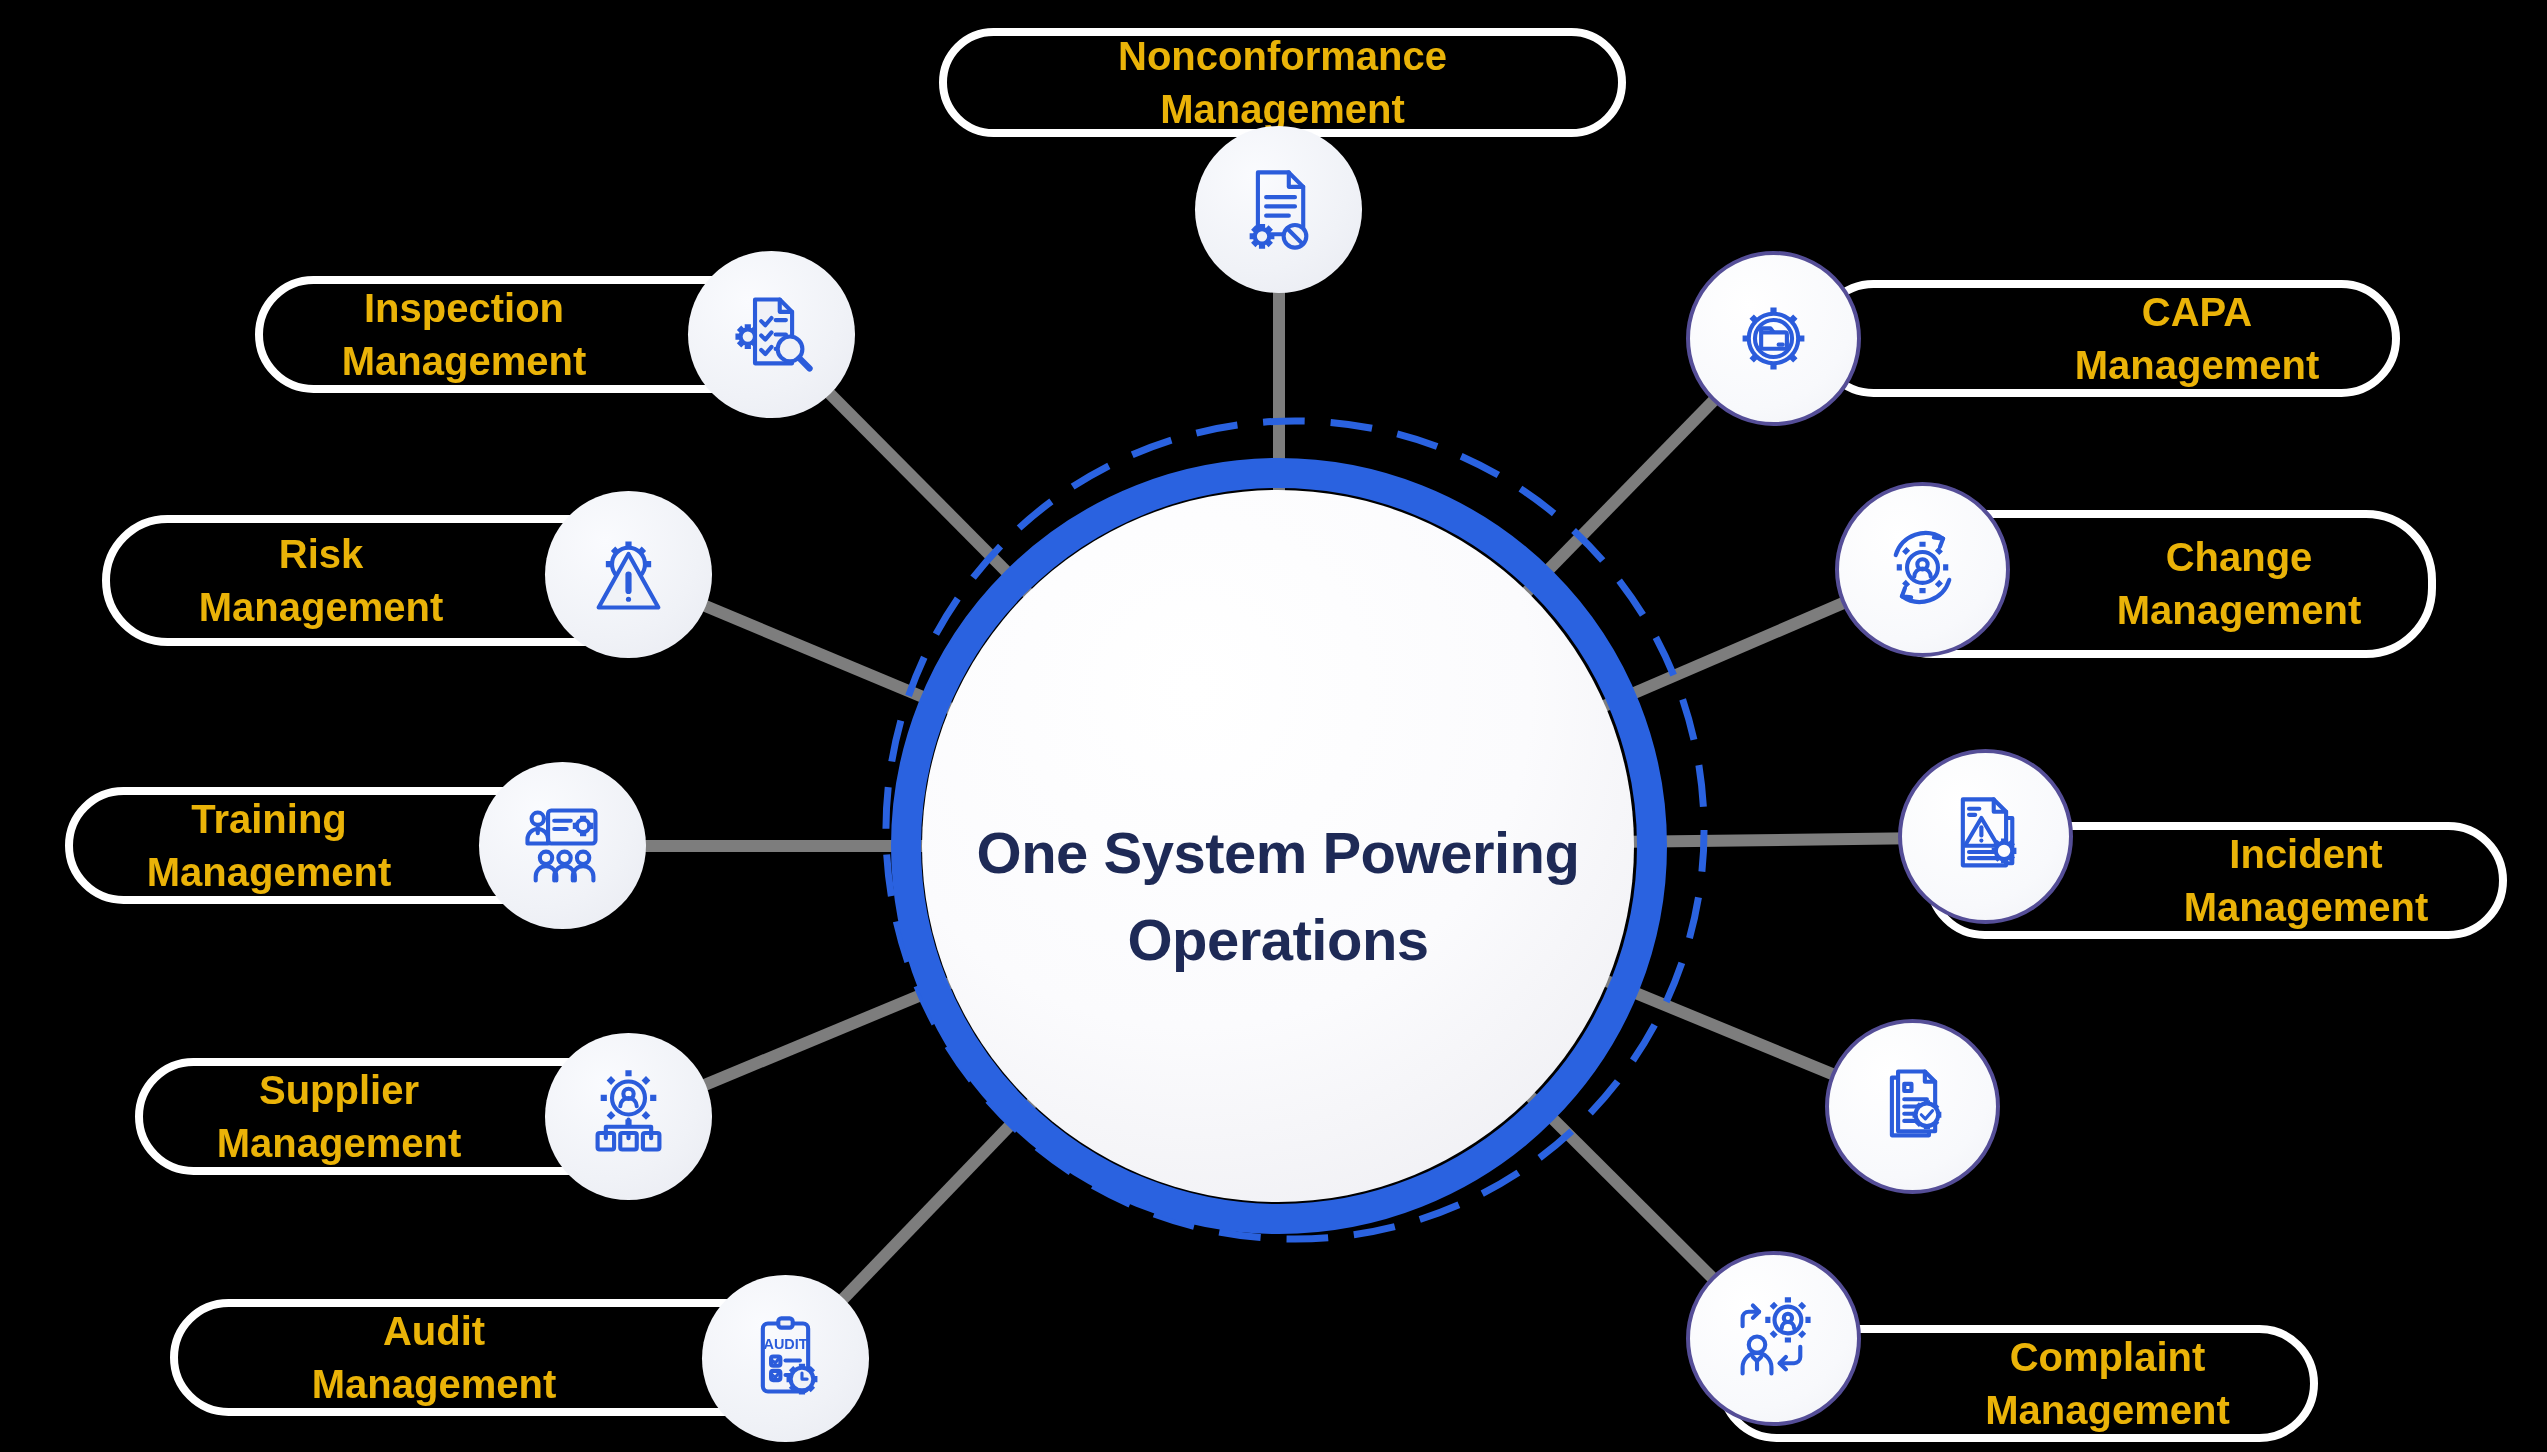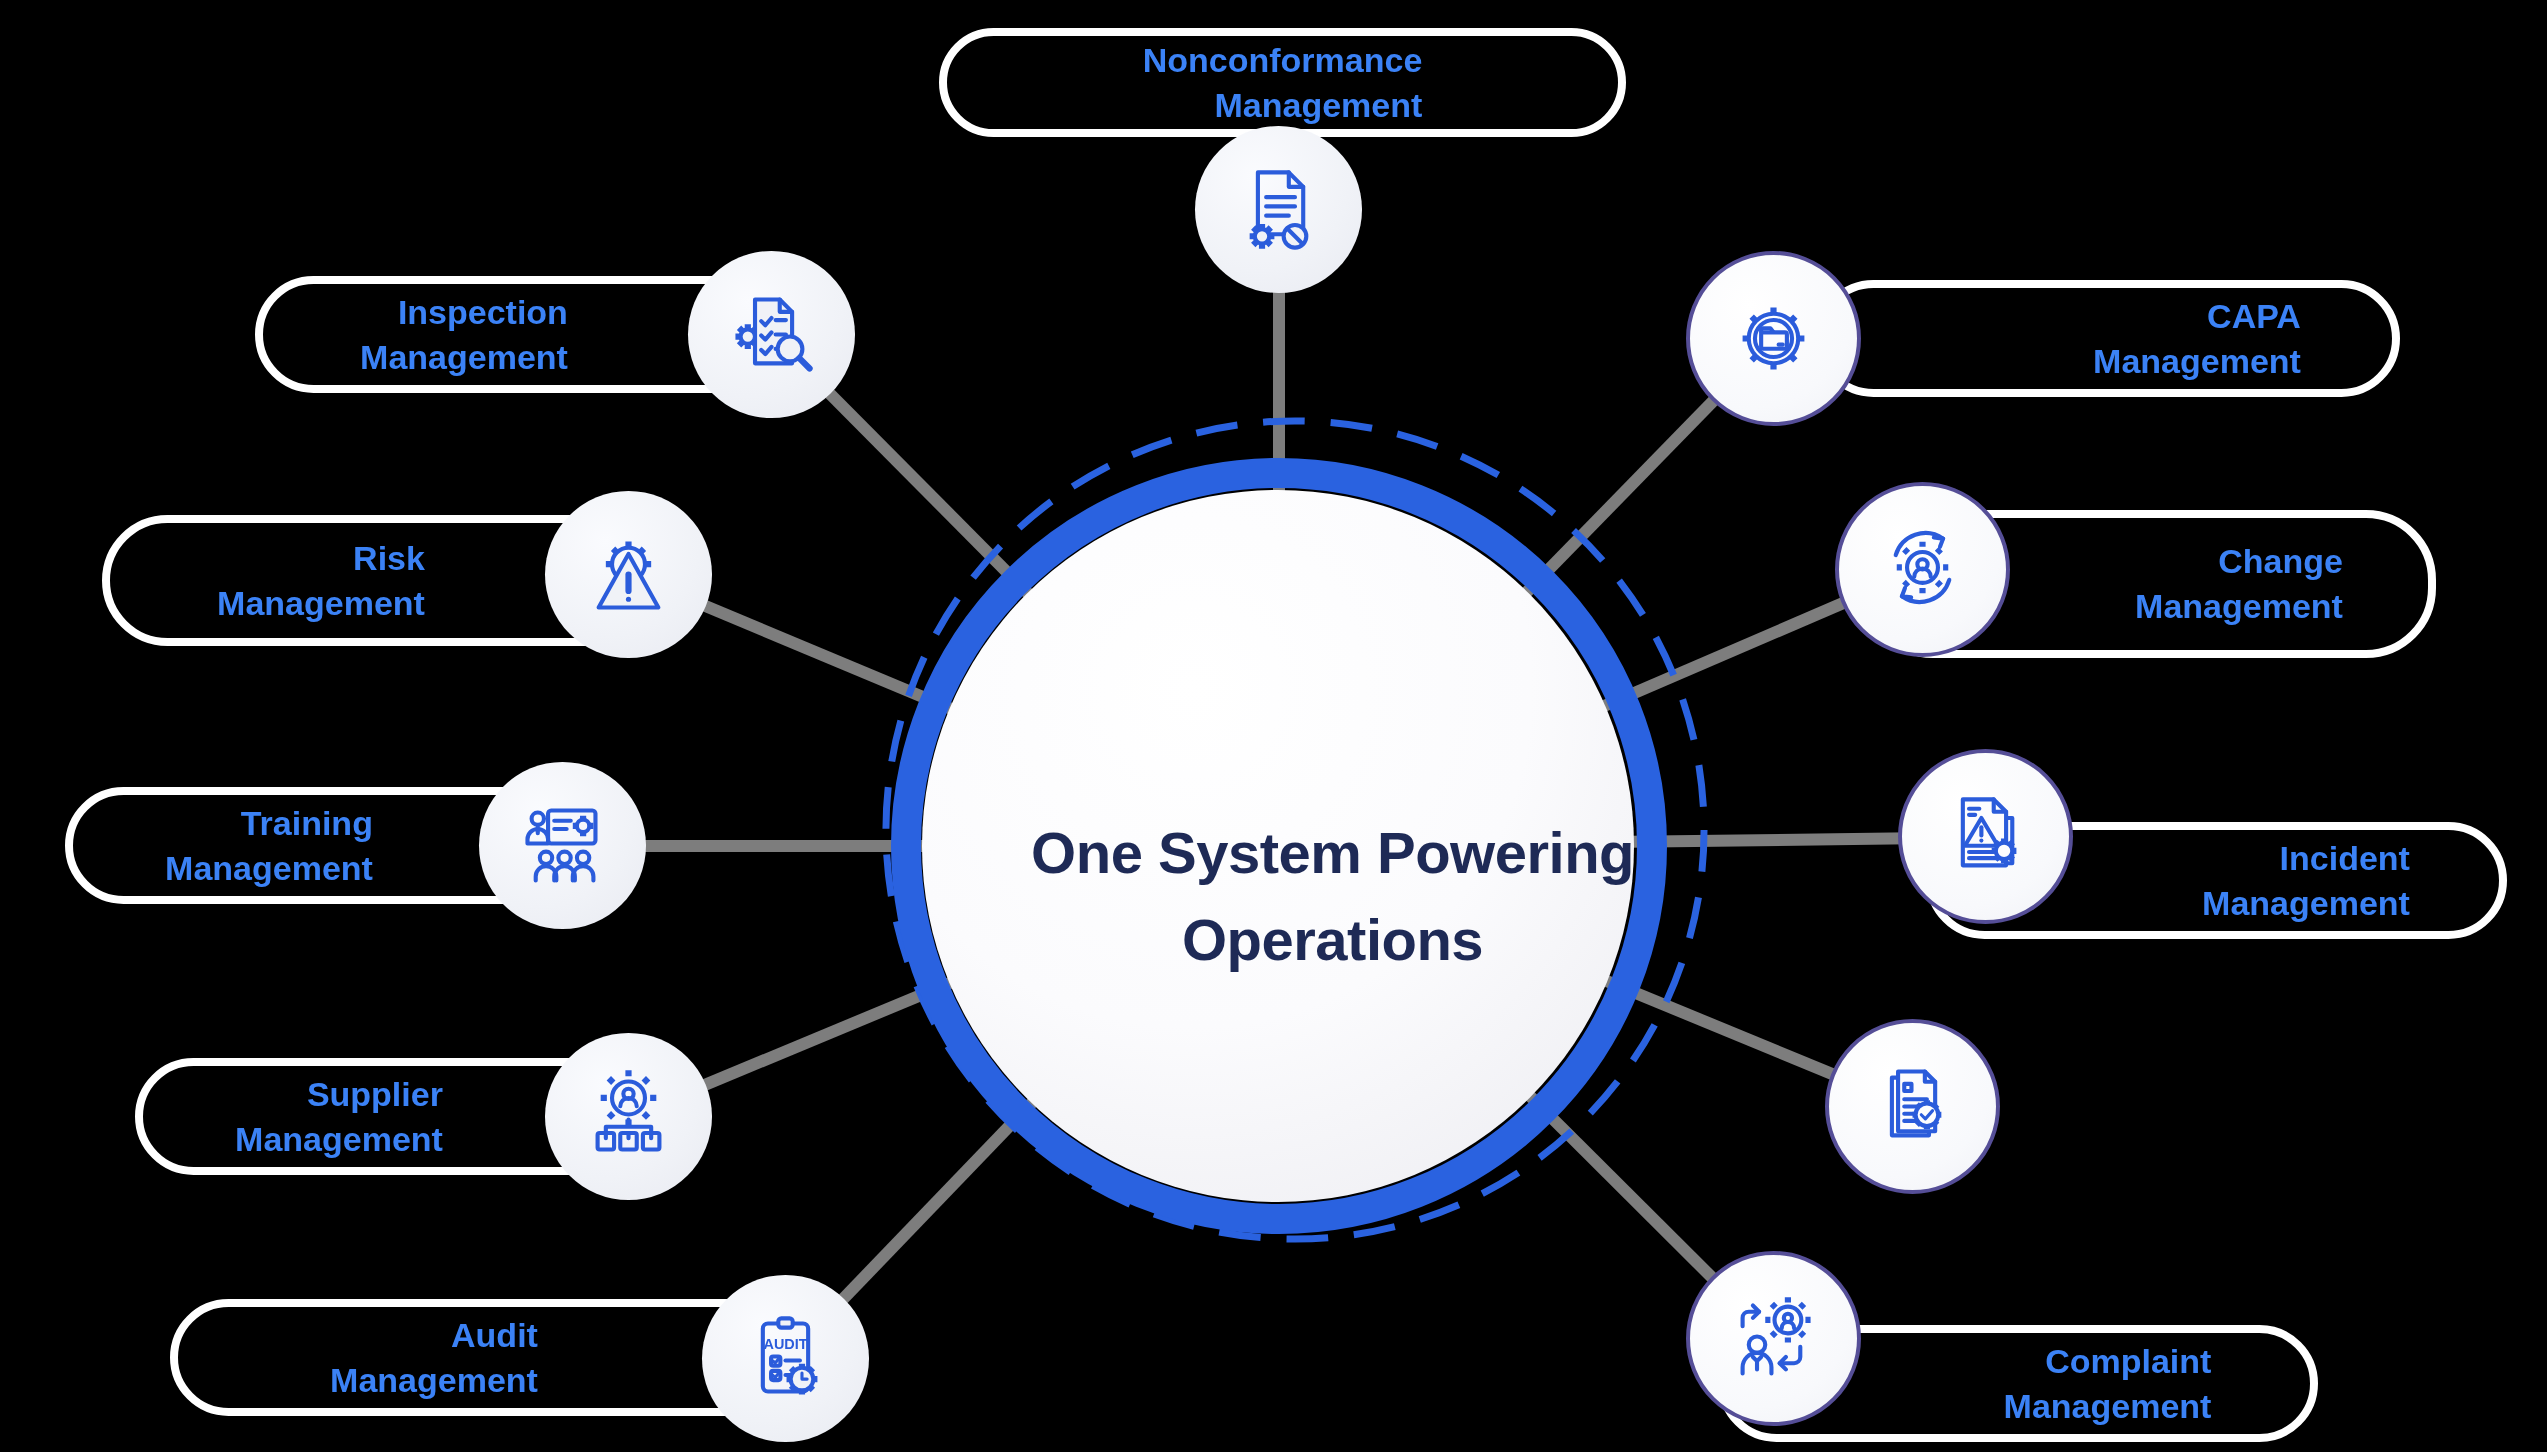--- a/index.html
+++ b/index.html
@@ -19,21 +19,21 @@
   .conn-change{width:700px;transform:rotate(-23.3deg);}
   .conn-incident{width:707px;transform:rotate(-0.7deg);}
   .conn-document-control{width:686px;transform:rotate(22.4deg);}
   .conn-complaint{width:697px;transform:rotate(44.9deg);}
 
   
   .pill{position:absolute;border:8px solid #ffffff;border-radius:70px;box-sizing:border-box;
         display:flex;align-items:center;justify-content:center;z-index:2;background:transparent;}
   .pill-l{padding-right:149px;}
   .pill-r{padding-left:179px;}
-  .pill-text{font-size:34px;font-weight:bold;color:#3b82f6;line-height:1.32;text-align:right;}
+  .pill-text{font-size:40px;font-weight:bold;color:#eab308;line-height:1.32;text-align:center;}
   .pill-text span{display:block;}
 
   .pill-nonconformance{left:939px;top:28px;width:687px;height:109px;padding:0;}
   .pill-inspection{left:255px;top:276px;width:567px;height:117px;}
   .pill-risk{left:102px;top:515px;width:587px;height:131px;}
   .pill-training{left:65px;top:787px;width:557px;height:117px;}
   .pill-supplier{left:135px;top:1058px;width:557px;height:117px;}
   .pill-audit{left:170px;top:1299px;width:677px;height:117px;}
   .pill-capa{left:1815px;top:280px;width:585px;height:117px;}
   .pill-change{left:1863px;top:510px;width:573px;height:148px;}
@@ -64,21 +64,21 @@
   .ico .teeth{stroke-width:6;stroke-linecap:butt;}
   .ico .fillbg{fill:#f0f2f7;}
   .ico .fillwh{fill:#fcfcfe;}
   .ico text{stroke:none;fill:#2b5cdb;font-family:"Liberation Sans","DejaVu Sans",sans-serif;font-weight:bold;}
 
   
   .hub-dashed{position:absolute;left:877px;top:412px;z-index:2;}
   .hub-ring{position:absolute;left:891px;top:458px;width:716px;height:716px;border:30px solid #2a62e0;
             border-radius:50%;z-index:3;}
   .hub-inner{position:absolute;left:922px;top:490px;width:712px;height:712px;border-radius:50%;z-index:4;
-             display:flex;align-items:center;justify-content:flex-end;text-align:center;box-sizing:border-box;
+             display:flex;align-items:center;justify-content:center;text-align:center;box-sizing:border-box;
              padding-top:100px;
              background:radial-gradient(circle at 38% 28%,#ffffff 0%,#fbfbfd 50%,#ebebf0 100%);}
   .hub-title{font-size:58px;font-weight:bold;color:#1e2a56;line-height:1.5;letter-spacing:-0.5px;}
   .hub-title span{display:block;}
 </style>
 </head>
 <body>
 
 <div class="stage">
 

